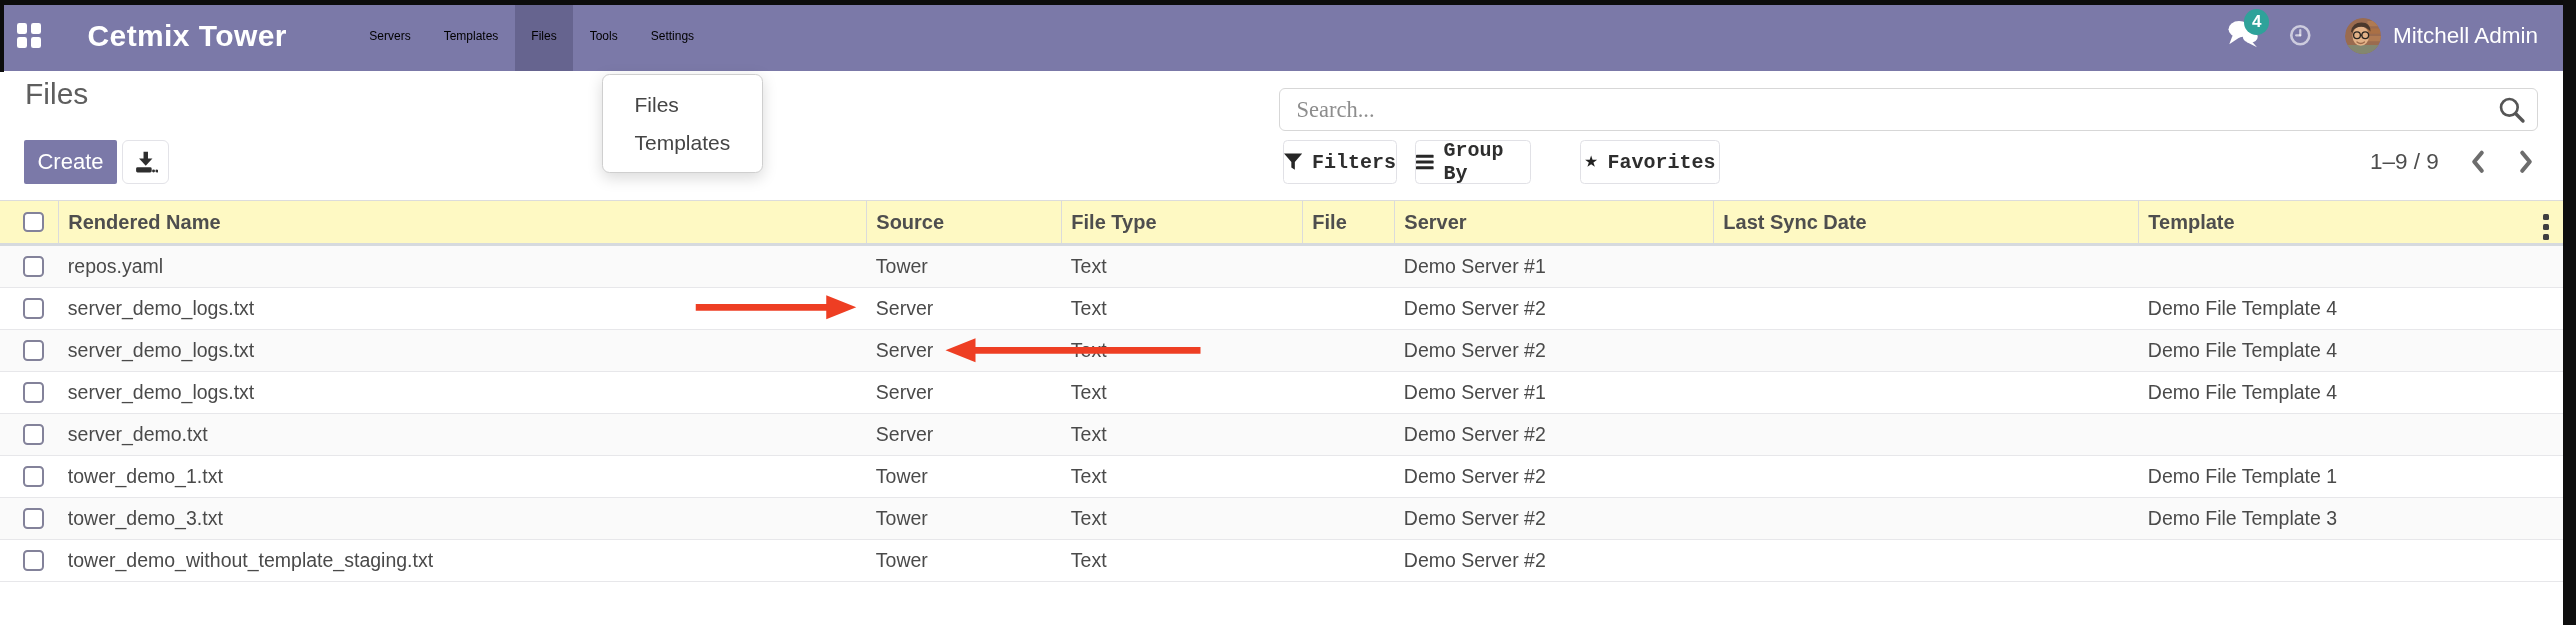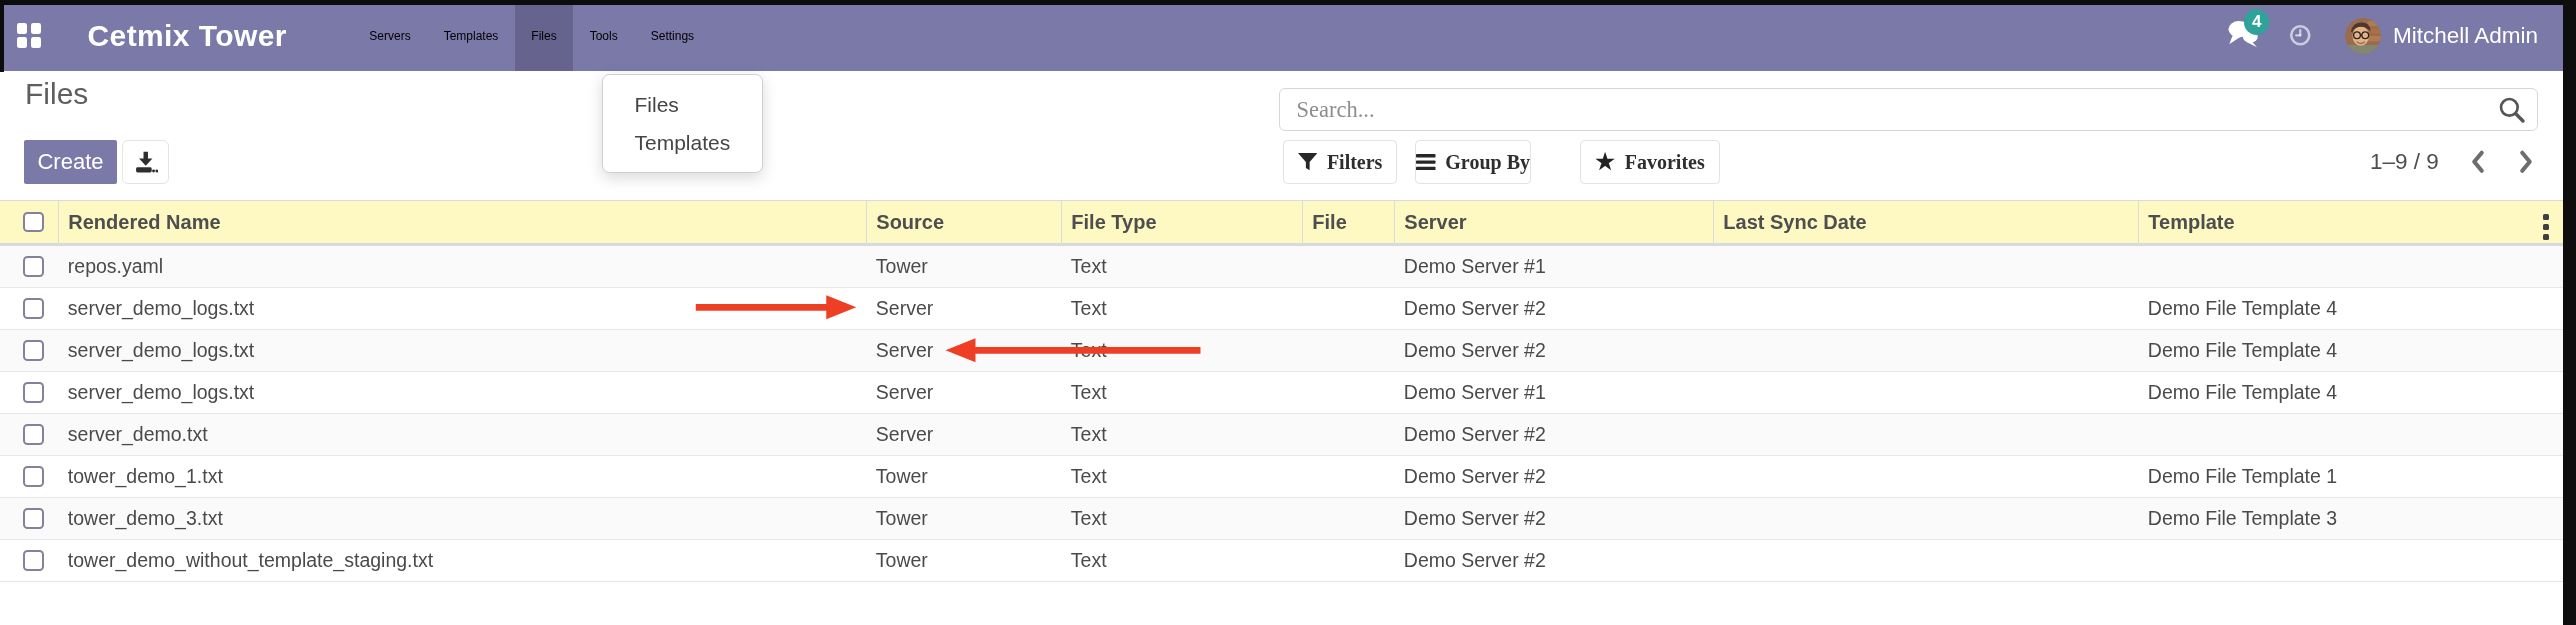--- a/index.html
+++ b/index.html
@@ -41,21 +41,21 @@
               cursor:pointer;font-family:inherit;}
   .btn-export{position:absolute;left:122px;top:140px;width:47px;height:44px;background:#fff;border:1.5px solid #e3e3e8;
               border-radius:6px;display:flex;align-items:center;justify-content:center;cursor:pointer;box-sizing:border-box;}
   .search-wrap{position:absolute;left:1279px;top:88px;width:1259px;height:43px;}
   .search-input{width:100%;height:100%;box-sizing:border-box;border:1.5px solid #d7d7d7;border-radius:6px;
                 font-size:22.5px;padding:0 56px 0 16.5px;color:#333;font-family:Liberation Serif, serif;outline:none;}
   .search-input::placeholder{color:#8d8d8d;}
   .search-icon{position:absolute;right:12px;top:7.5px;cursor:pointer;}
   .filter-btn{position:absolute;top:140px;height:44px;background:#fff;border:1.5px solid #e1e1e6;border-radius:4.5px;
               display:flex;align-items:center;justify-content:center;gap:9.8px;font-size:20px;color:#2e2e2e;
-              font-weight:600;box-sizing:border-box;cursor:pointer;font-family:Liberation Serif, serif;}
+              font-weight:600;box-sizing:border-box;cursor:pointer;font-family:Liberation Mono, monospace;}
   #btn-filters{left:1283px;width:114px;}
   #btn-groupby{left:1415px;width:116px;}
   #btn-favorites{left:1580px;width:140px;}
   .star-glyph{font-size:22px;line-height:22px;color:#222;}
   .pager{position:absolute;left:2370px;top:140px;height:44px;display:flex;align-items:center;}
   .pager-value{font-size:22.5px;color:#4d4d4d;cursor:pointer;white-space:nowrap;}
   .pager-btn{background:none;border:none;padding:0;margin-left:30px;cursor:pointer;display:flex;align-items:center;}
 
   
   .list-table{position:absolute;left:0;top:200px;width:2563px;border-collapse:collapse;table-layout:fixed;z-index:10;}

